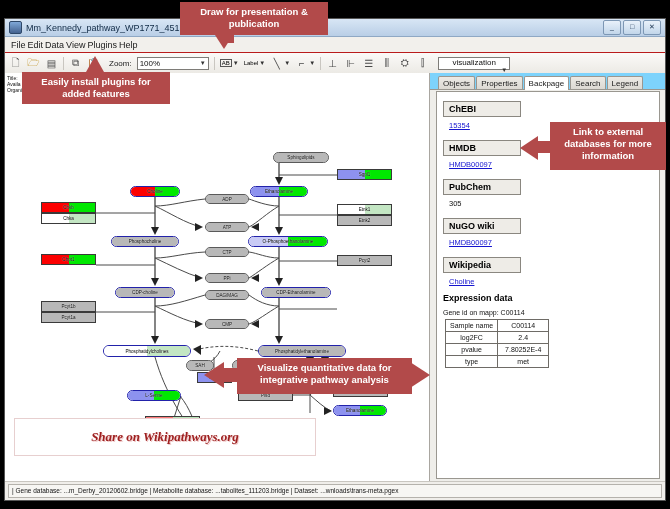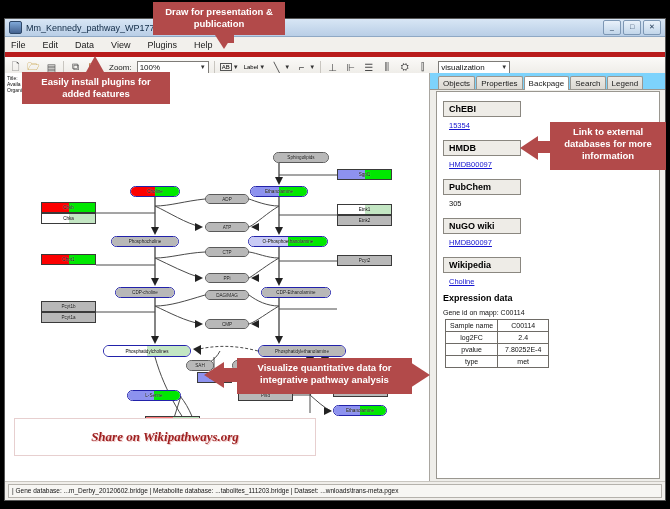--- a/index.html
+++ b/index.html
@@ -10,22 +10,22 @@
   .window{position:absolute;left:4px;top:18px;width:662px;height:483px;background:#f0eeea;border:1px solid #555;box-sizing:border-box;}
   .titlebar{height:18px;background:linear-gradient(#d8e6f5,#b9cee6);border-bottom:1px solid #8fa8c4;
             display:flex;align-items:center;padding:0 4px;box-sizing:border-box;}
   .titlebar .tb-ico{width:11px;height:11px;margin-right:4px;background:linear-gradient(#7fa8d8,#44628f);
             border:1px solid #2d4768;border-radius:2px;flex:0 0 auto;}
   .titlebar .tb-text{font-size:9px;color:#102a45;white-space:nowrap;overflow:hidden;}
   .tb-btns{margin-left:auto;display:flex;gap:2px;}
   .tb-btn{width:16px;height:13px;background:linear-gradient(#e9f1fa,#c2d6ea);border:1px solid #7d97b4;
           border-radius:2px;font-size:7px;line-height:12px;text-align:center;color:#1b3350;}
 
-  .menubar{height:15px;background:#f2f0ec;border-bottom:5px solid #b91c1c;display:flex;align-items:center;
-           padding-left:6px;gap:17px;}
+  .menubar{height:15px;background:#f2f0ec;border-bottom:1px solid #b91c1c;display:flex;align-items:center;
+           padding-left:6px;gap:2px;}
   .menubar span{font-size:9px;color:#1a1a1a;}
 
   .toolbar{height:20px;background:linear-gradient(#fbfaf8,#eceae5);border-bottom:1px solid #cdcac4;
            display:flex;align-items:center;padding:0 4px;gap:5px;position:relative;}
   .tb-icon{width:13px;height:13px;display:flex;align-items:center;justify-content:center;font-size:10px;color:#4a4a4a;}
   .sep{width:1px;height:13px;background:#c9c6c0;}
   .zoom-lbl{font-size:8px;color:#222;margin-left:4px;}
   .combo{height:13px;border:1px solid #7e7c78;background:#fff;display:flex;align-items:center;
          font-size:8px;color:#111;padding:0 2px;box-sizing:border-box;}
   .combo .arr{margin-left:auto;font-size:6px;color:#333;}
@@ -138,21 +138,21 @@
         <span class="tb-icon">⌐</span>
         <span class="arr">▼</span>
       </div>
       <div class="sep"></div>
       <div class="tb-icon">⊥</div>
       <div class="tb-icon">⊩</div>
       <div class="tb-icon">☰</div>
       <div class="tb-icon">⫼</div>
       <div class="tb-icon">⛭</div>
       <div class="tb-icon">⫿</div>
-      <div class="combo" style="width:72px;margin-left:4px;">
+      <div class="combo" style="width:72px;margin-left:4px;flex-direction:column;">
         <span>visualization</span>
         <span class="arr">▼</span>
       </div>
     </div>
 
     <div class="body">
 
       <div class="leftpane">
         <div class="infohdr">
           <div>Title:</div>
@@ -432,21 +432,21 @@
           </table>
         </div>
       </div>
     </div>
 
     <div class="statusbar">
       <div class="sb">| Gene database: ...m_Derby_20120602.bridge | Metabolite database: ...tabolites_111203.bridge | Dataset: ...wnloads\trans-meta.pgex</div>
     </div>
   </div>
 
-  <div class="callout" style="left:153px;top:2px;width:132px;height:33px;">
+  <div class="callout" style="left:180px;top:2px;width:148px;height:33px;">
     <span>Draw for presentation &amp; publication</span>
   </div>
   <div class="arrow-d" style="left:215px;top:35px;border-left:9px solid transparent;border-right:9px solid transparent;border-top:14px solid #b24a4a;"></div>
   <div style="position:absolute;left:224px;top:33px;width:10px;height:10px;background:#b24a4a;z-index:41;"></div>
 
   <div class="callout" style="left:22px;top:72px;width:148px;height:32px;">
     <span>Easily install plugins for added features</span>
   </div>
   <div class="arrow-d" style="left:86px;top:56px;border-left:9px solid transparent;border-right:9px solid transparent;border-bottom:16px solid #b24a4a;"></div>
   <div style="position:absolute;left:91px;top:68px;width:9px;height:8px;background:#b24a4a;z-index:41;"></div>

